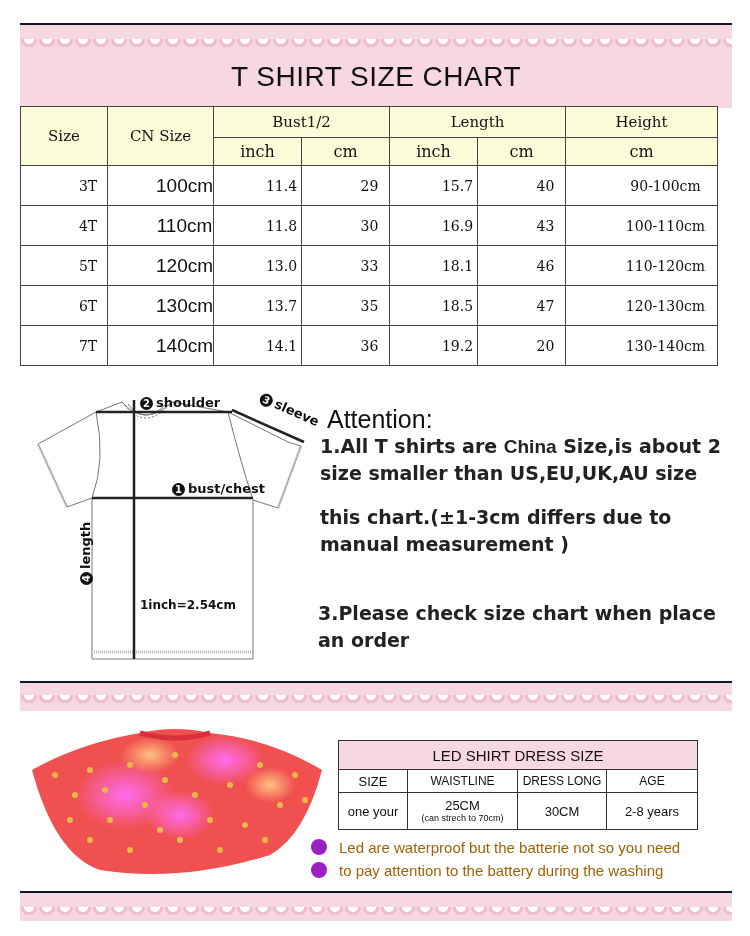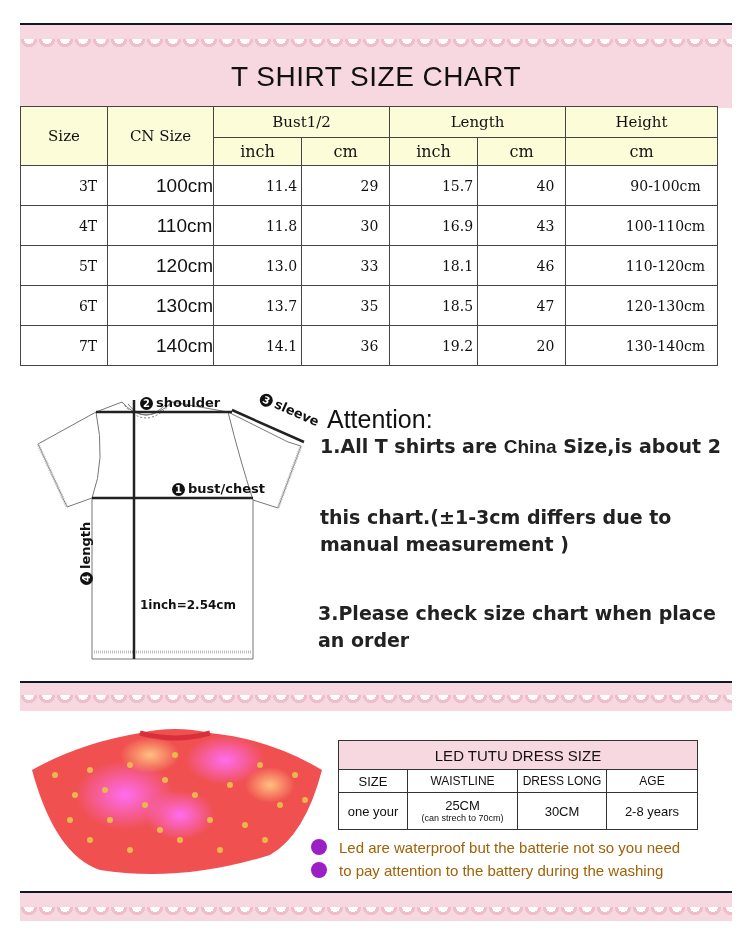--- a/index.html
+++ b/index.html
@@ -154,20 +154,21 @@
   <div class="tee-label" style="left:120px; top:15px;"><span class="num">2</span><span>shoulder</span></div>
   <div class="tee-label" style="left:238px; top:22px; transform: rotate(24deg);"><span class="num">3</span><span>sleeve</span></div>
   <div class="tee-label" style="left:116px; top:101px;padding-left:36px;"><span class="num">1</span><span>bust/chest</span></div>
   <div class="tee-label" style="left:58px; top:164px; transform: rotate(-90deg); transform-origin: left top; top: 205px;"><span class="num">4</span><span>length</span></div>
   <div class="tee-label" style="left:120px; top:218px; font-size:12px;">1inch=2.54cm</div>
 </div>
 
 <div class="attention">Attention:</div>
 <div class="note" style="left:320px; top:433px;">
   <div><span>1.All T shirts are </span><span class="plain">China</span><span> Size,is about 2</span></div>
+  <div>size smaller than US,EU,UK,AU size</div>
 </div>
 <div class="note" style="left:320px; top:504px;">
   <div>this chart.(±1-3cm differs due to</div>
   <div>manual measurement )</div>
 </div>
 <div class="note" style="left:318px; top:600px;">
   <div>3.Please check size chart when place</div>
   <div>an order</div>
 </div>
 
@@ -219,21 +220,21 @@
         <circle cx="75" cy="65" r="3"></circle>
         <circle cx="145" cy="30" r="3"></circle>
         <circle cx="275" cy="75" r="3"></circle>
     </g>
   </svg>
 </div>
 
 <table class="tutu-table">
   <tbody>
       <tr class="t-title">
-    <td colspan="4">LED TUTU DRESS SIZE</td>
+    <td colspan="4">LED SHIRT DRESS SIZE</td>
   </tr>
   <tr class="t-head">
     <td class="big" style="width:68px">SIZE</td>
     <td style="width:109px">WAISTLINE</td>
     <td style="width:88px">DRESS LONG</td>
     <td>AGE</td>
   </tr>
   <tr class="t-row">
     <td>one your</td>
     <td>

